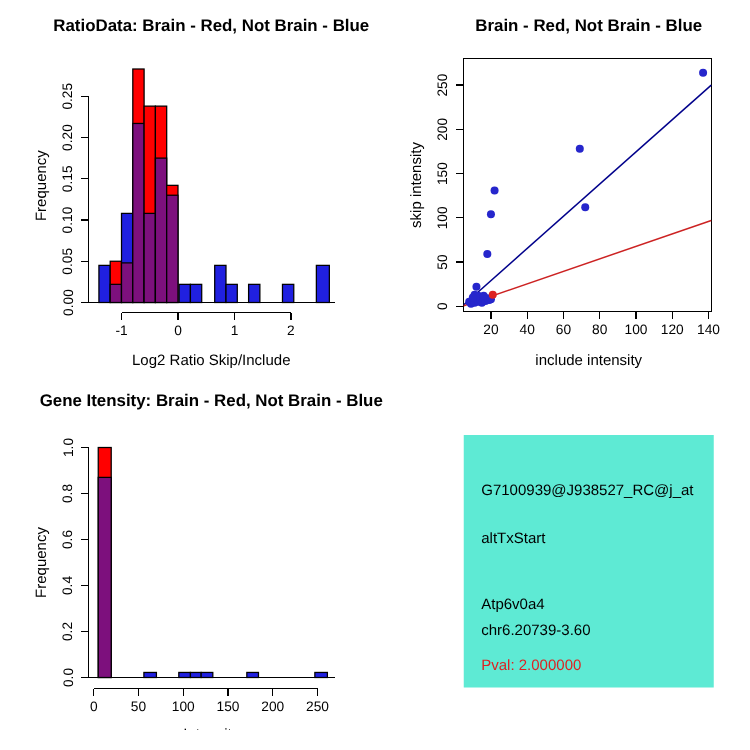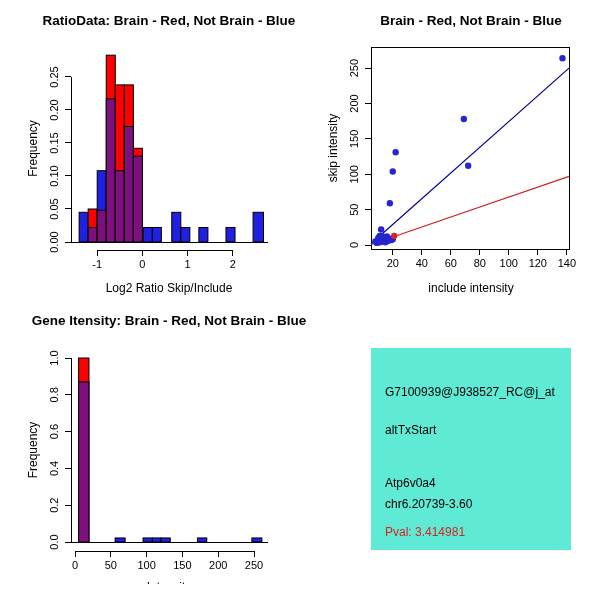--- a/index.html
+++ b/index.html
@@ -165,15 +165,15 @@
       <rect x="139.9425663395129" y="237.952" width="9.309342057433668" height="4.048000000000002" fill="#2020E0" stroke="#000000"></rect>
       <rect x="176.46383133406033" y="237.952" width="9.30934205743364" height="4.048000000000002" fill="#2020E0" stroke="#000000"></rect>
       <rect x="230.8876772082879" y="237.952" width="10.025445292620844" height="4.048000000000002" fill="#2020E0" stroke="#000000"></rect>
     </svg>
 
   <div class="info-panel" id="info-panel" style="background: #5eead4;">
     <div class="info-line" style="top:37px">G7100939@J938527_RC@j_at</div>
     <div class="info-line" style="top:75px">altTxStart</div>
     <div class="info-line" style="top:128px">Atp6v0a4</div>
     <div class="info-line" style="top:149px">chr6.20739-3.60</div>
-    <div class="info-line" id="pval-line" style="top: 177px; color: rgb(221, 34, 34);">Pval: 3.414981</div>
+    <div class="info-line" id="pval-line" style="top: 177px; color: rgb(221, 34, 34);">Pval: 2.000000</div>
   </div>
 </div>
 
 </body></html>

